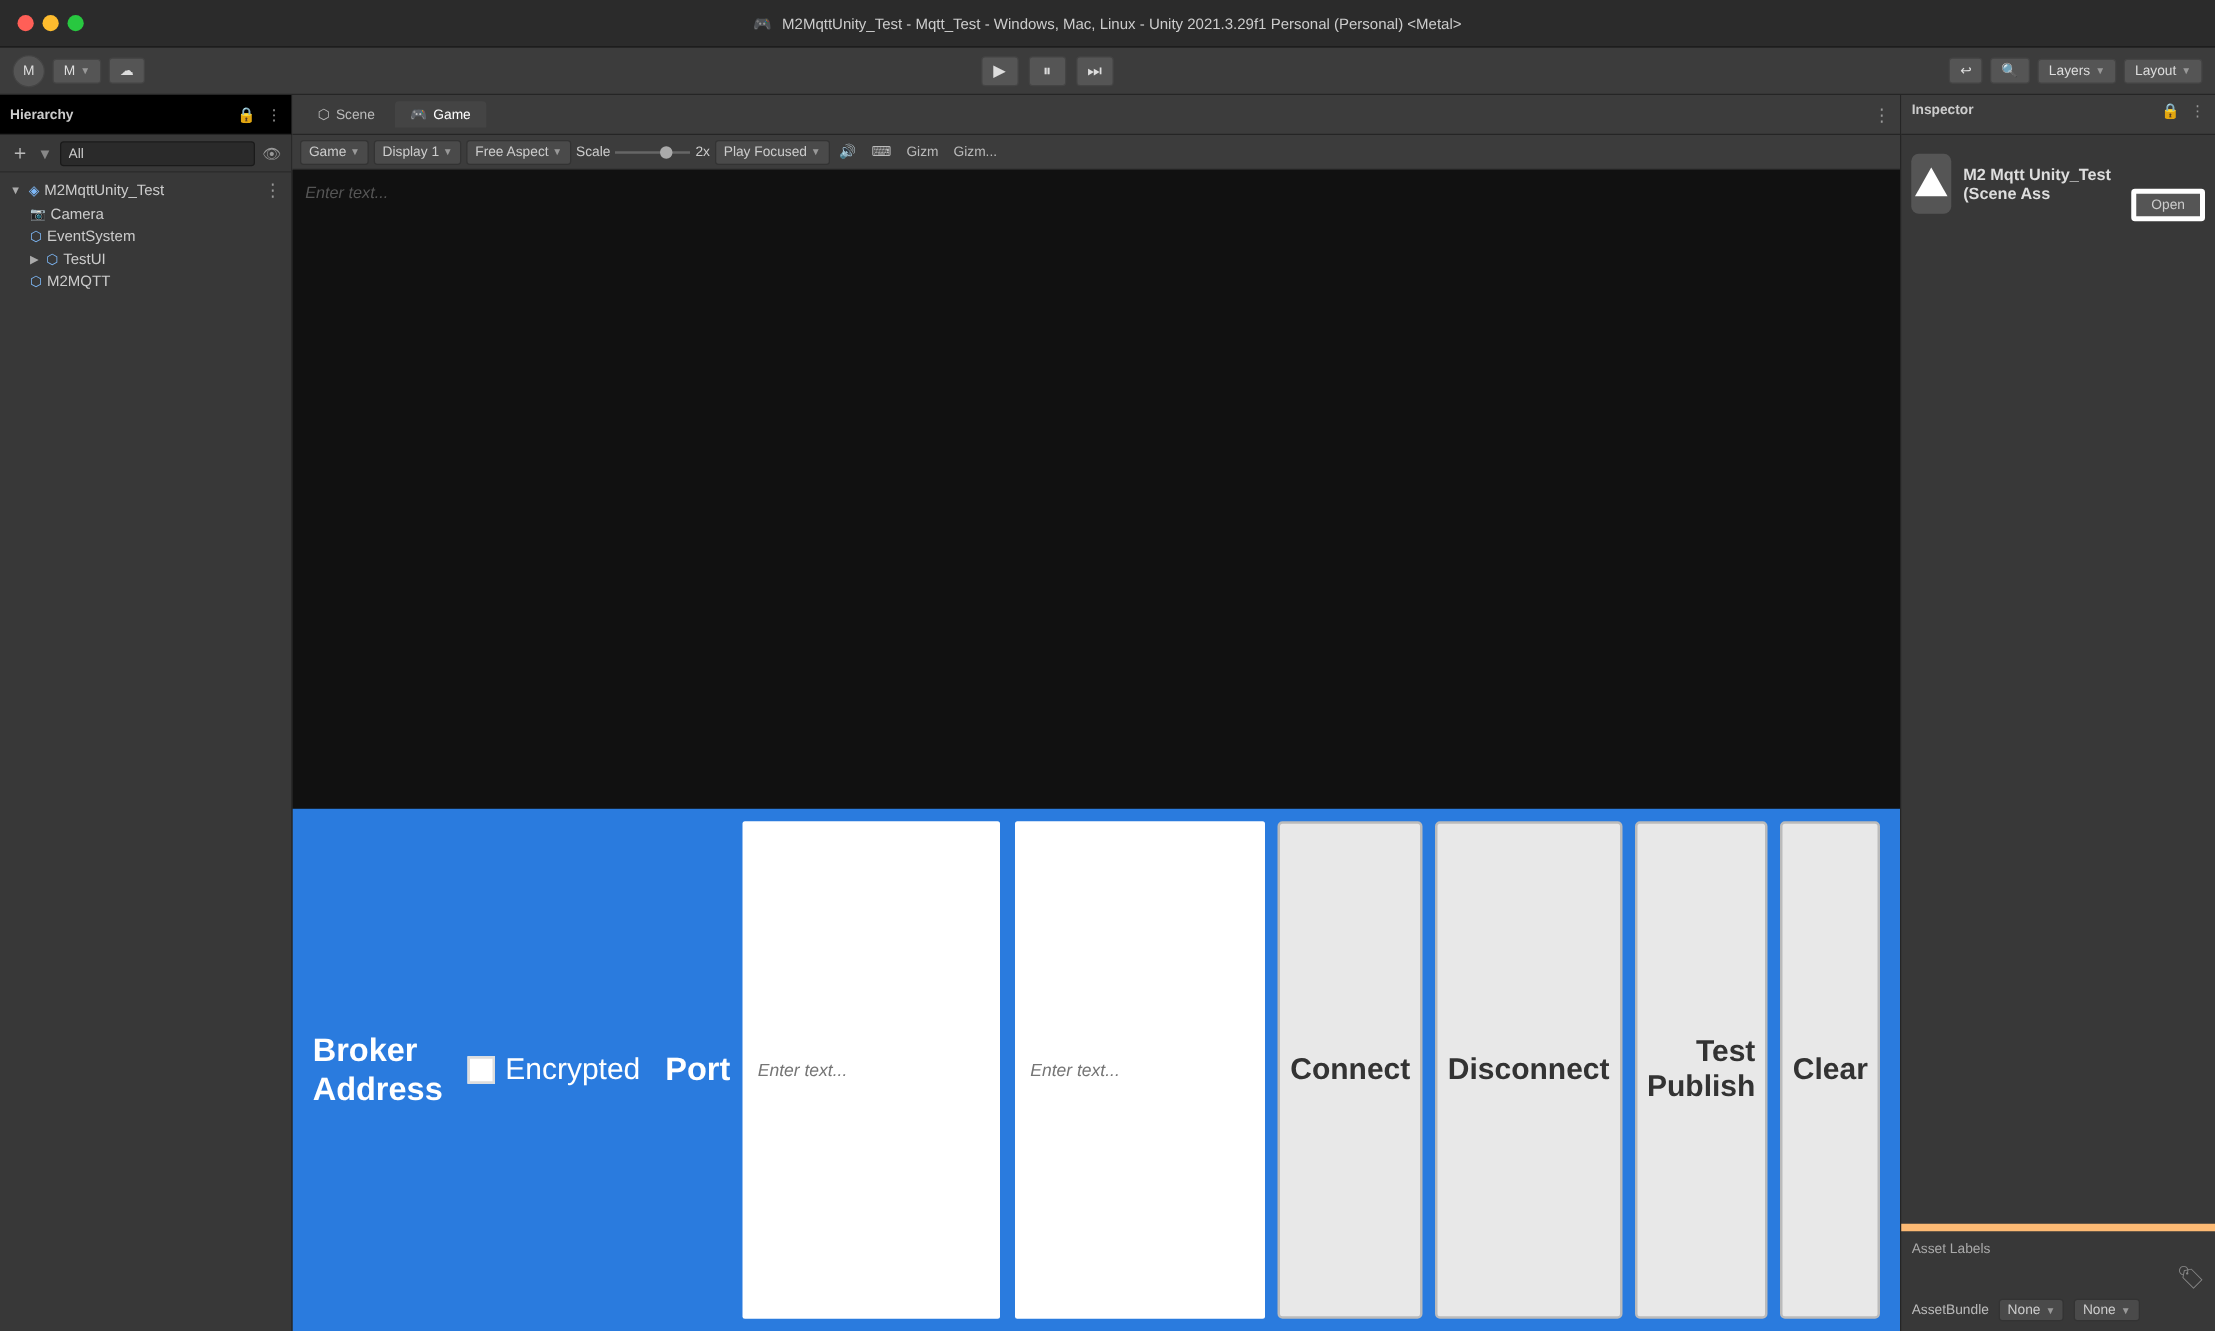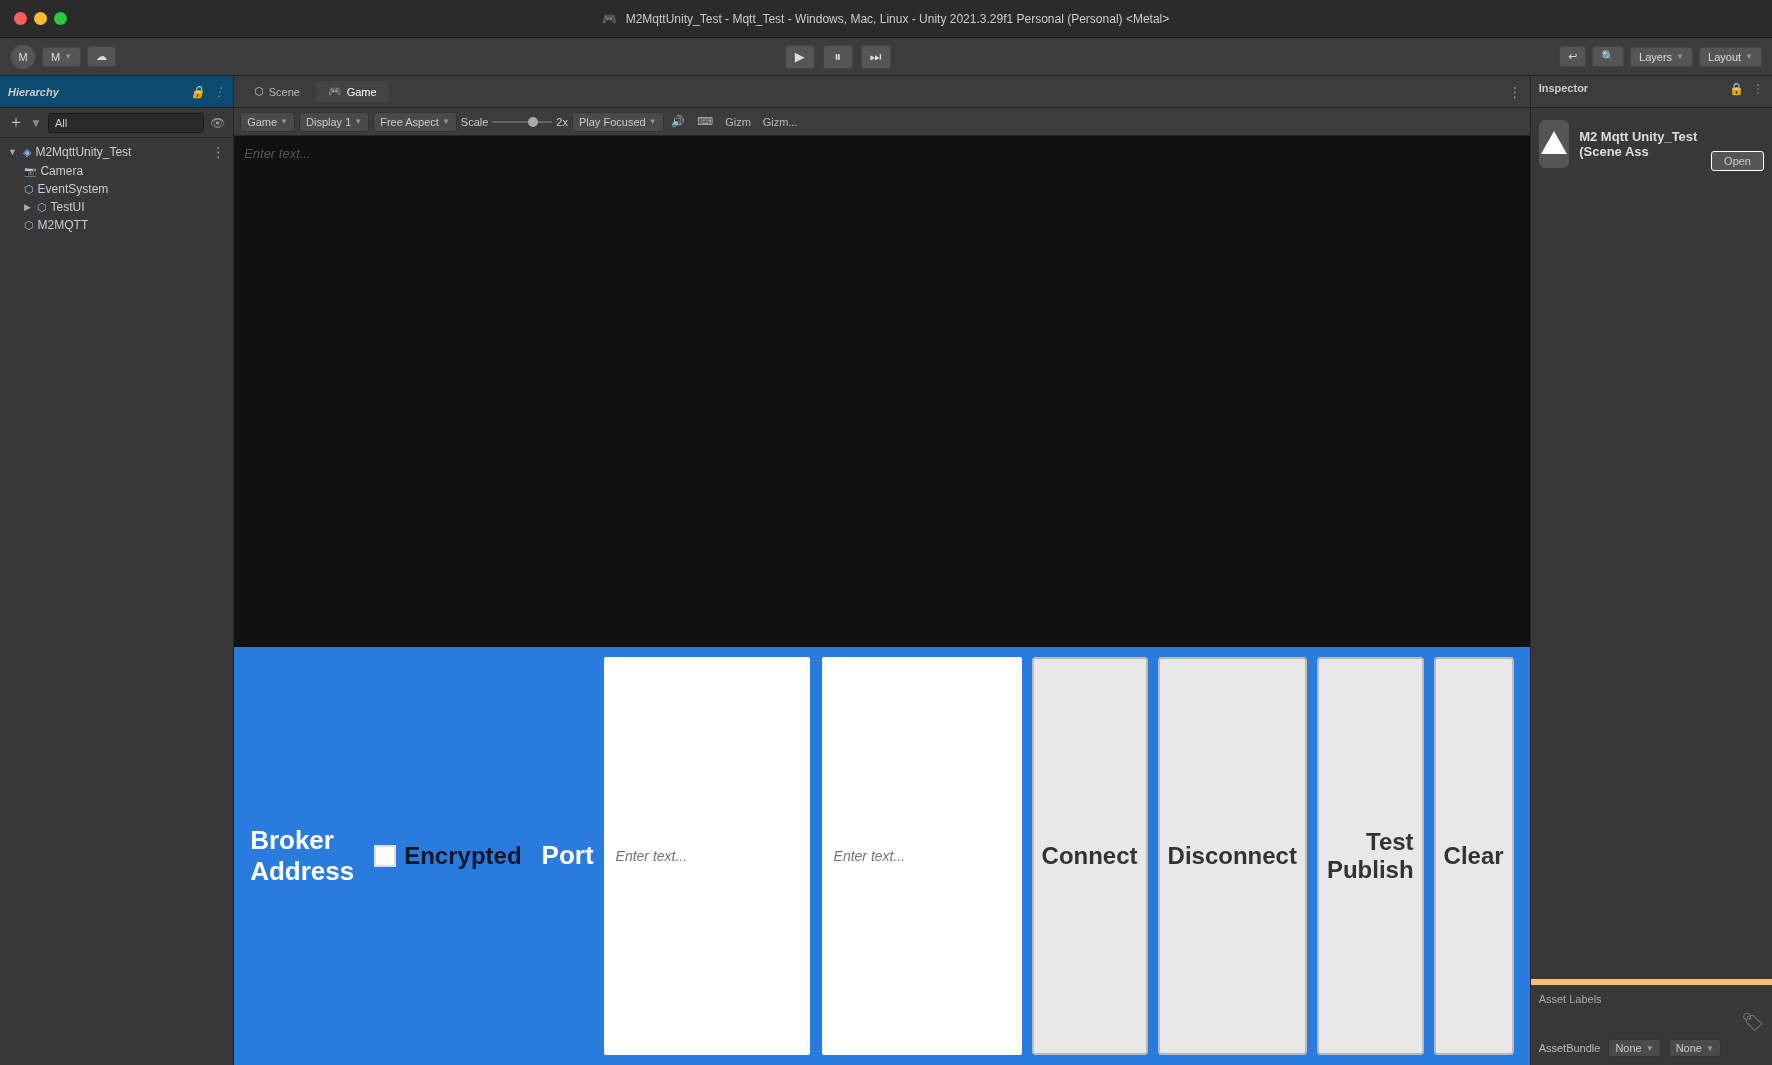--- a/index.html
+++ b/index.html
@@ -127,28 +127,27 @@
     
     .hierarchy-panel {
       width: 275px;
       background: #383838;
       border-right: 1px solid #252525;
       display: flex;
       flex-direction: column;
       height: 100%;
     }
     .panel-header {
-      background: #0c4a6e;
+      background: #000000;
       padding: 6px 8px;
       display: flex;
       align-items: center;
       justify-content: space-between;
       border-bottom: 1px solid #252525;
       height: 32px;
-      font-style: italic;
     }
     .panel-title {
       font-size: 11px;
       font-weight: 600;
       color: #ccc;
       display: flex;
       align-items: center;
       gap: 4px;
     }
     .panel-icons {
@@ -350,23 +349,23 @@
       align-items: center;
       gap: 8px;
     }
     .encrypted-checkbox {
       width: 22px;
       height: 22px;
       background: #fff;
       border: 2px solid #ddd;
     }
     .encrypted-label {
-      color: #0f172a;
+      color: #ffffff;
       font-size: 24px;
-      font-weight: 700;
+      font-weight: 400;
     }
     .port-label {
       color: #fff;
       font-size: 26px;
       font-weight: 700;
       margin-left: auto;
     }
     .input-row {
       display: flex;
       gap: 12px;
@@ -453,21 +452,21 @@
       color: #fff;
     }
     .inspector-name {
       font-size: 13px;
       color: #ddd;
       font-weight: 600;
     }
     .open-btn {
       margin-left: auto;
       background: #555;
-      border: 1px solid #ffffff;
+      border: 4px solid #ffffff;
       border-radius: 3px;
       color: #ccc;
       padding: 3px 12px;
       font-size: 11px;
       cursor: pointer;
       margin-top: 35px;
     }
 
     
     .asset-labels-panel {

